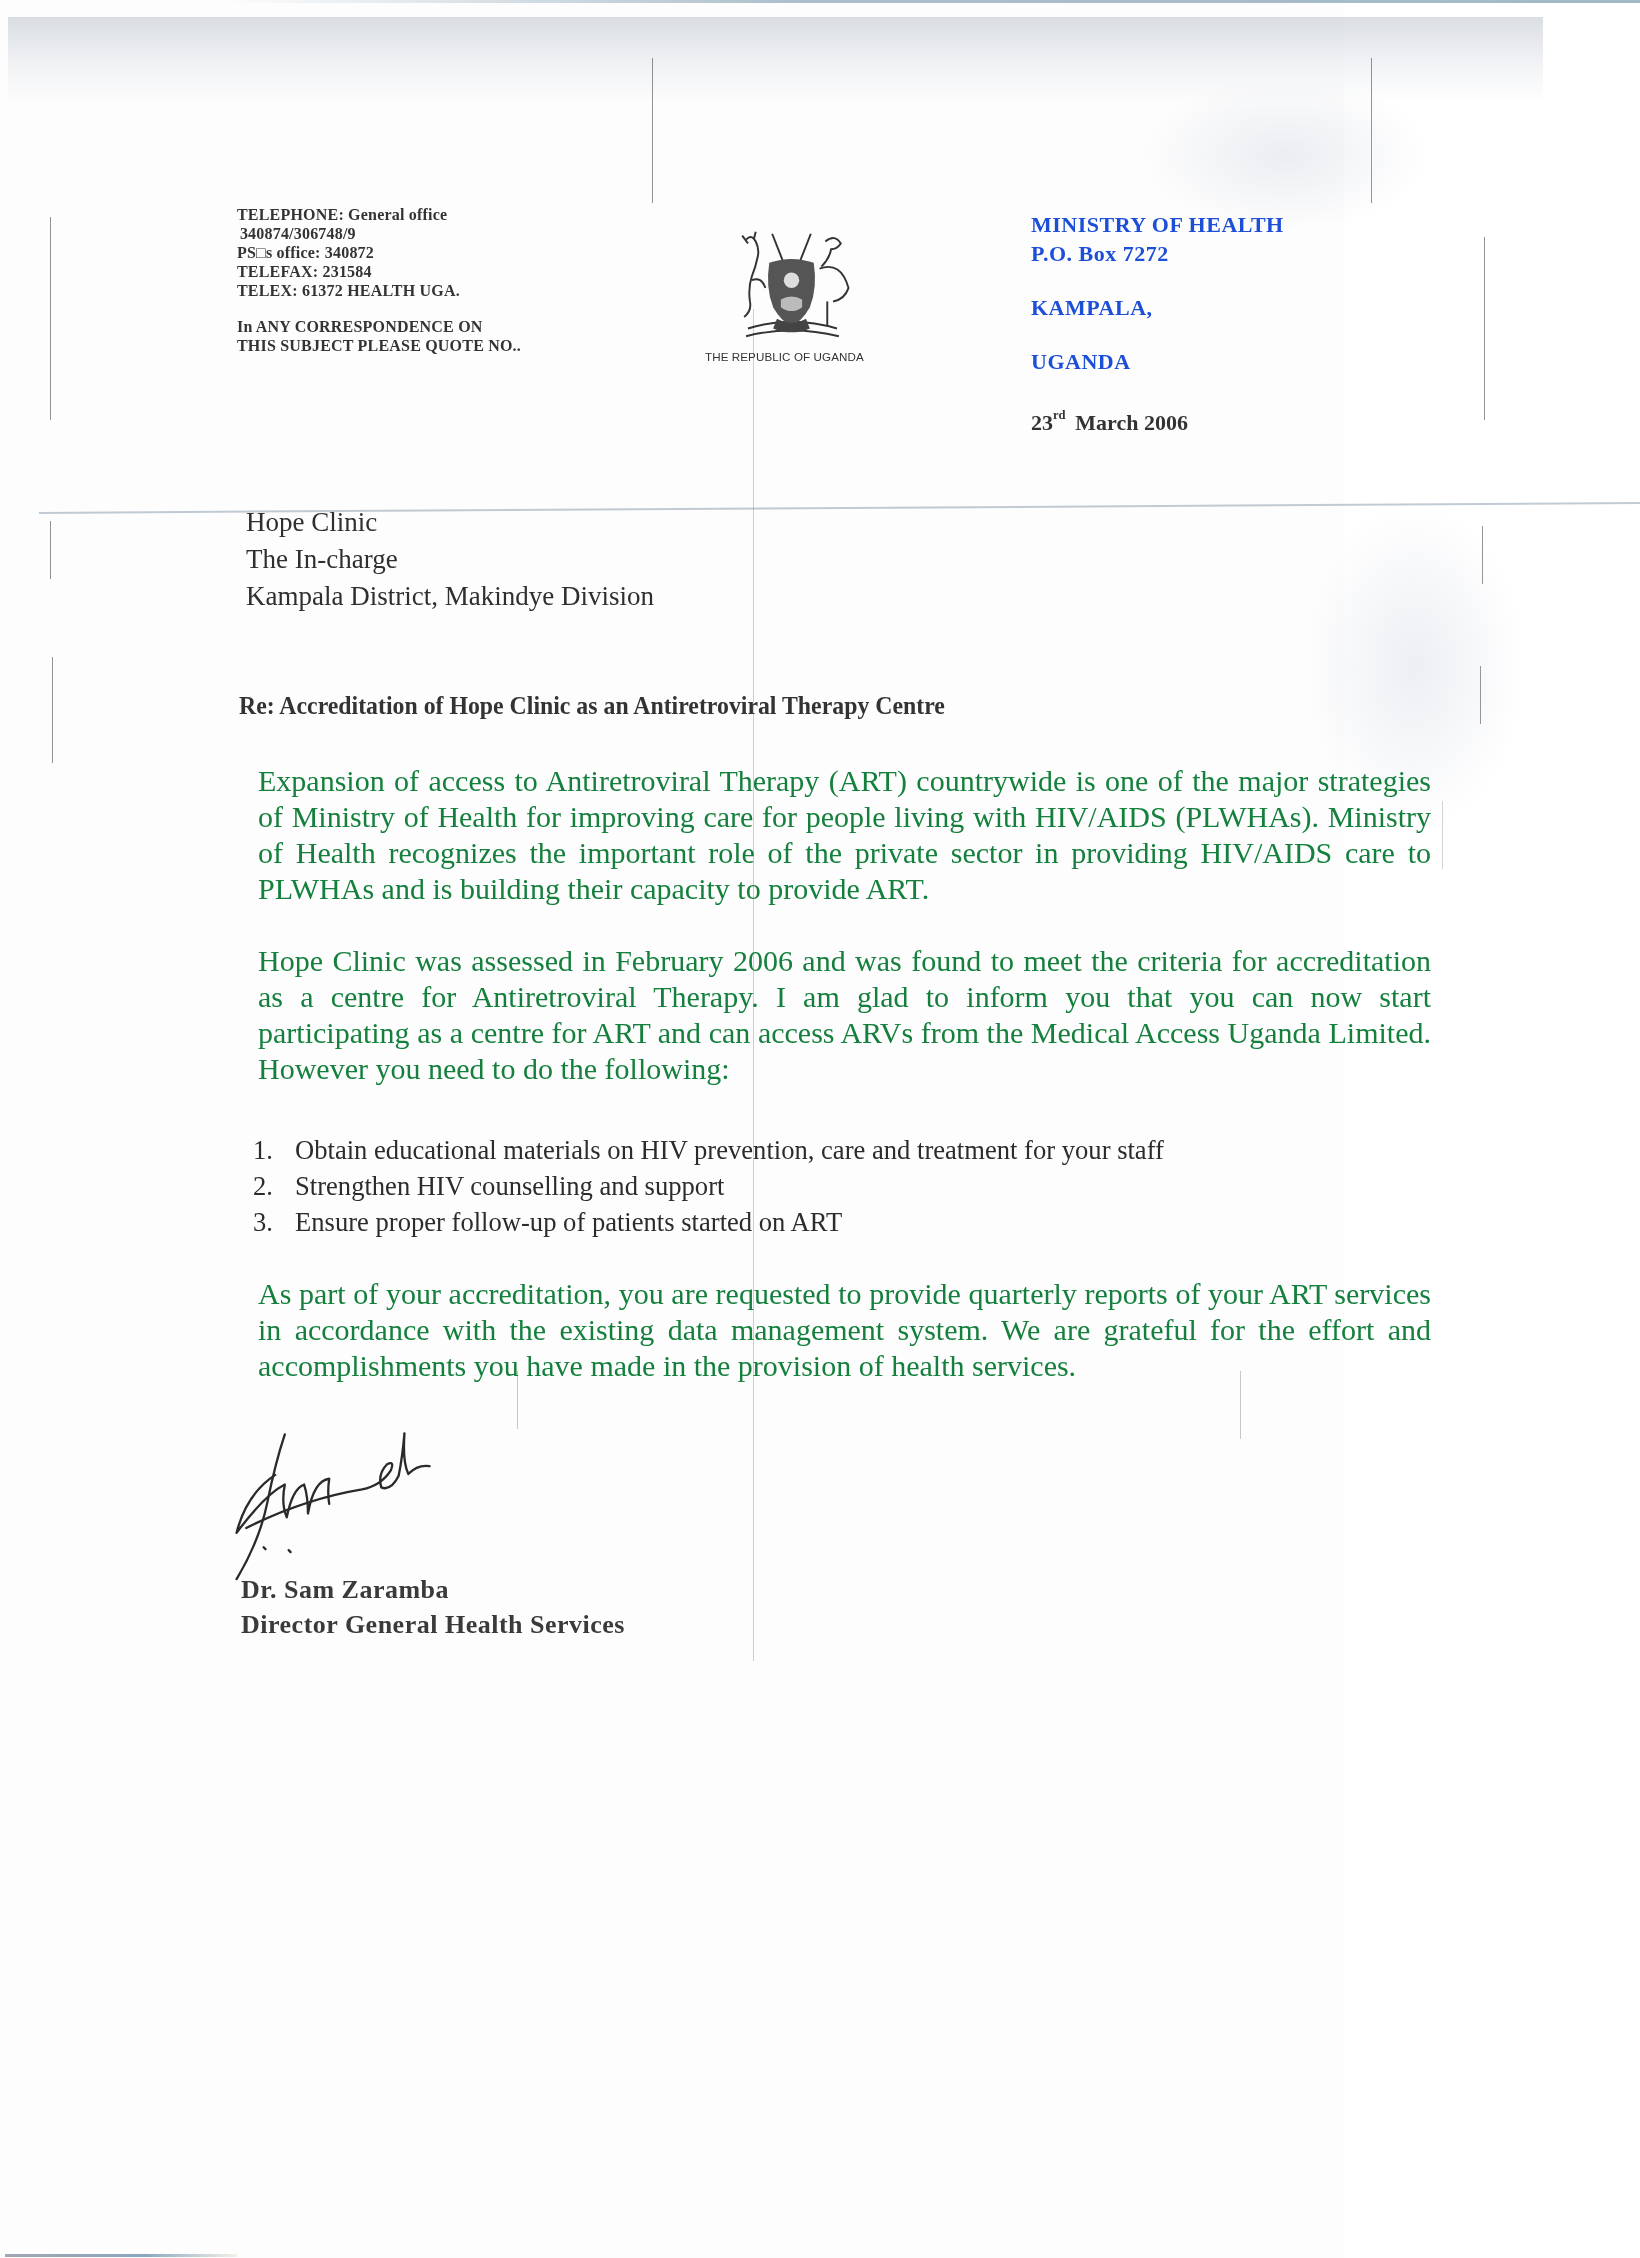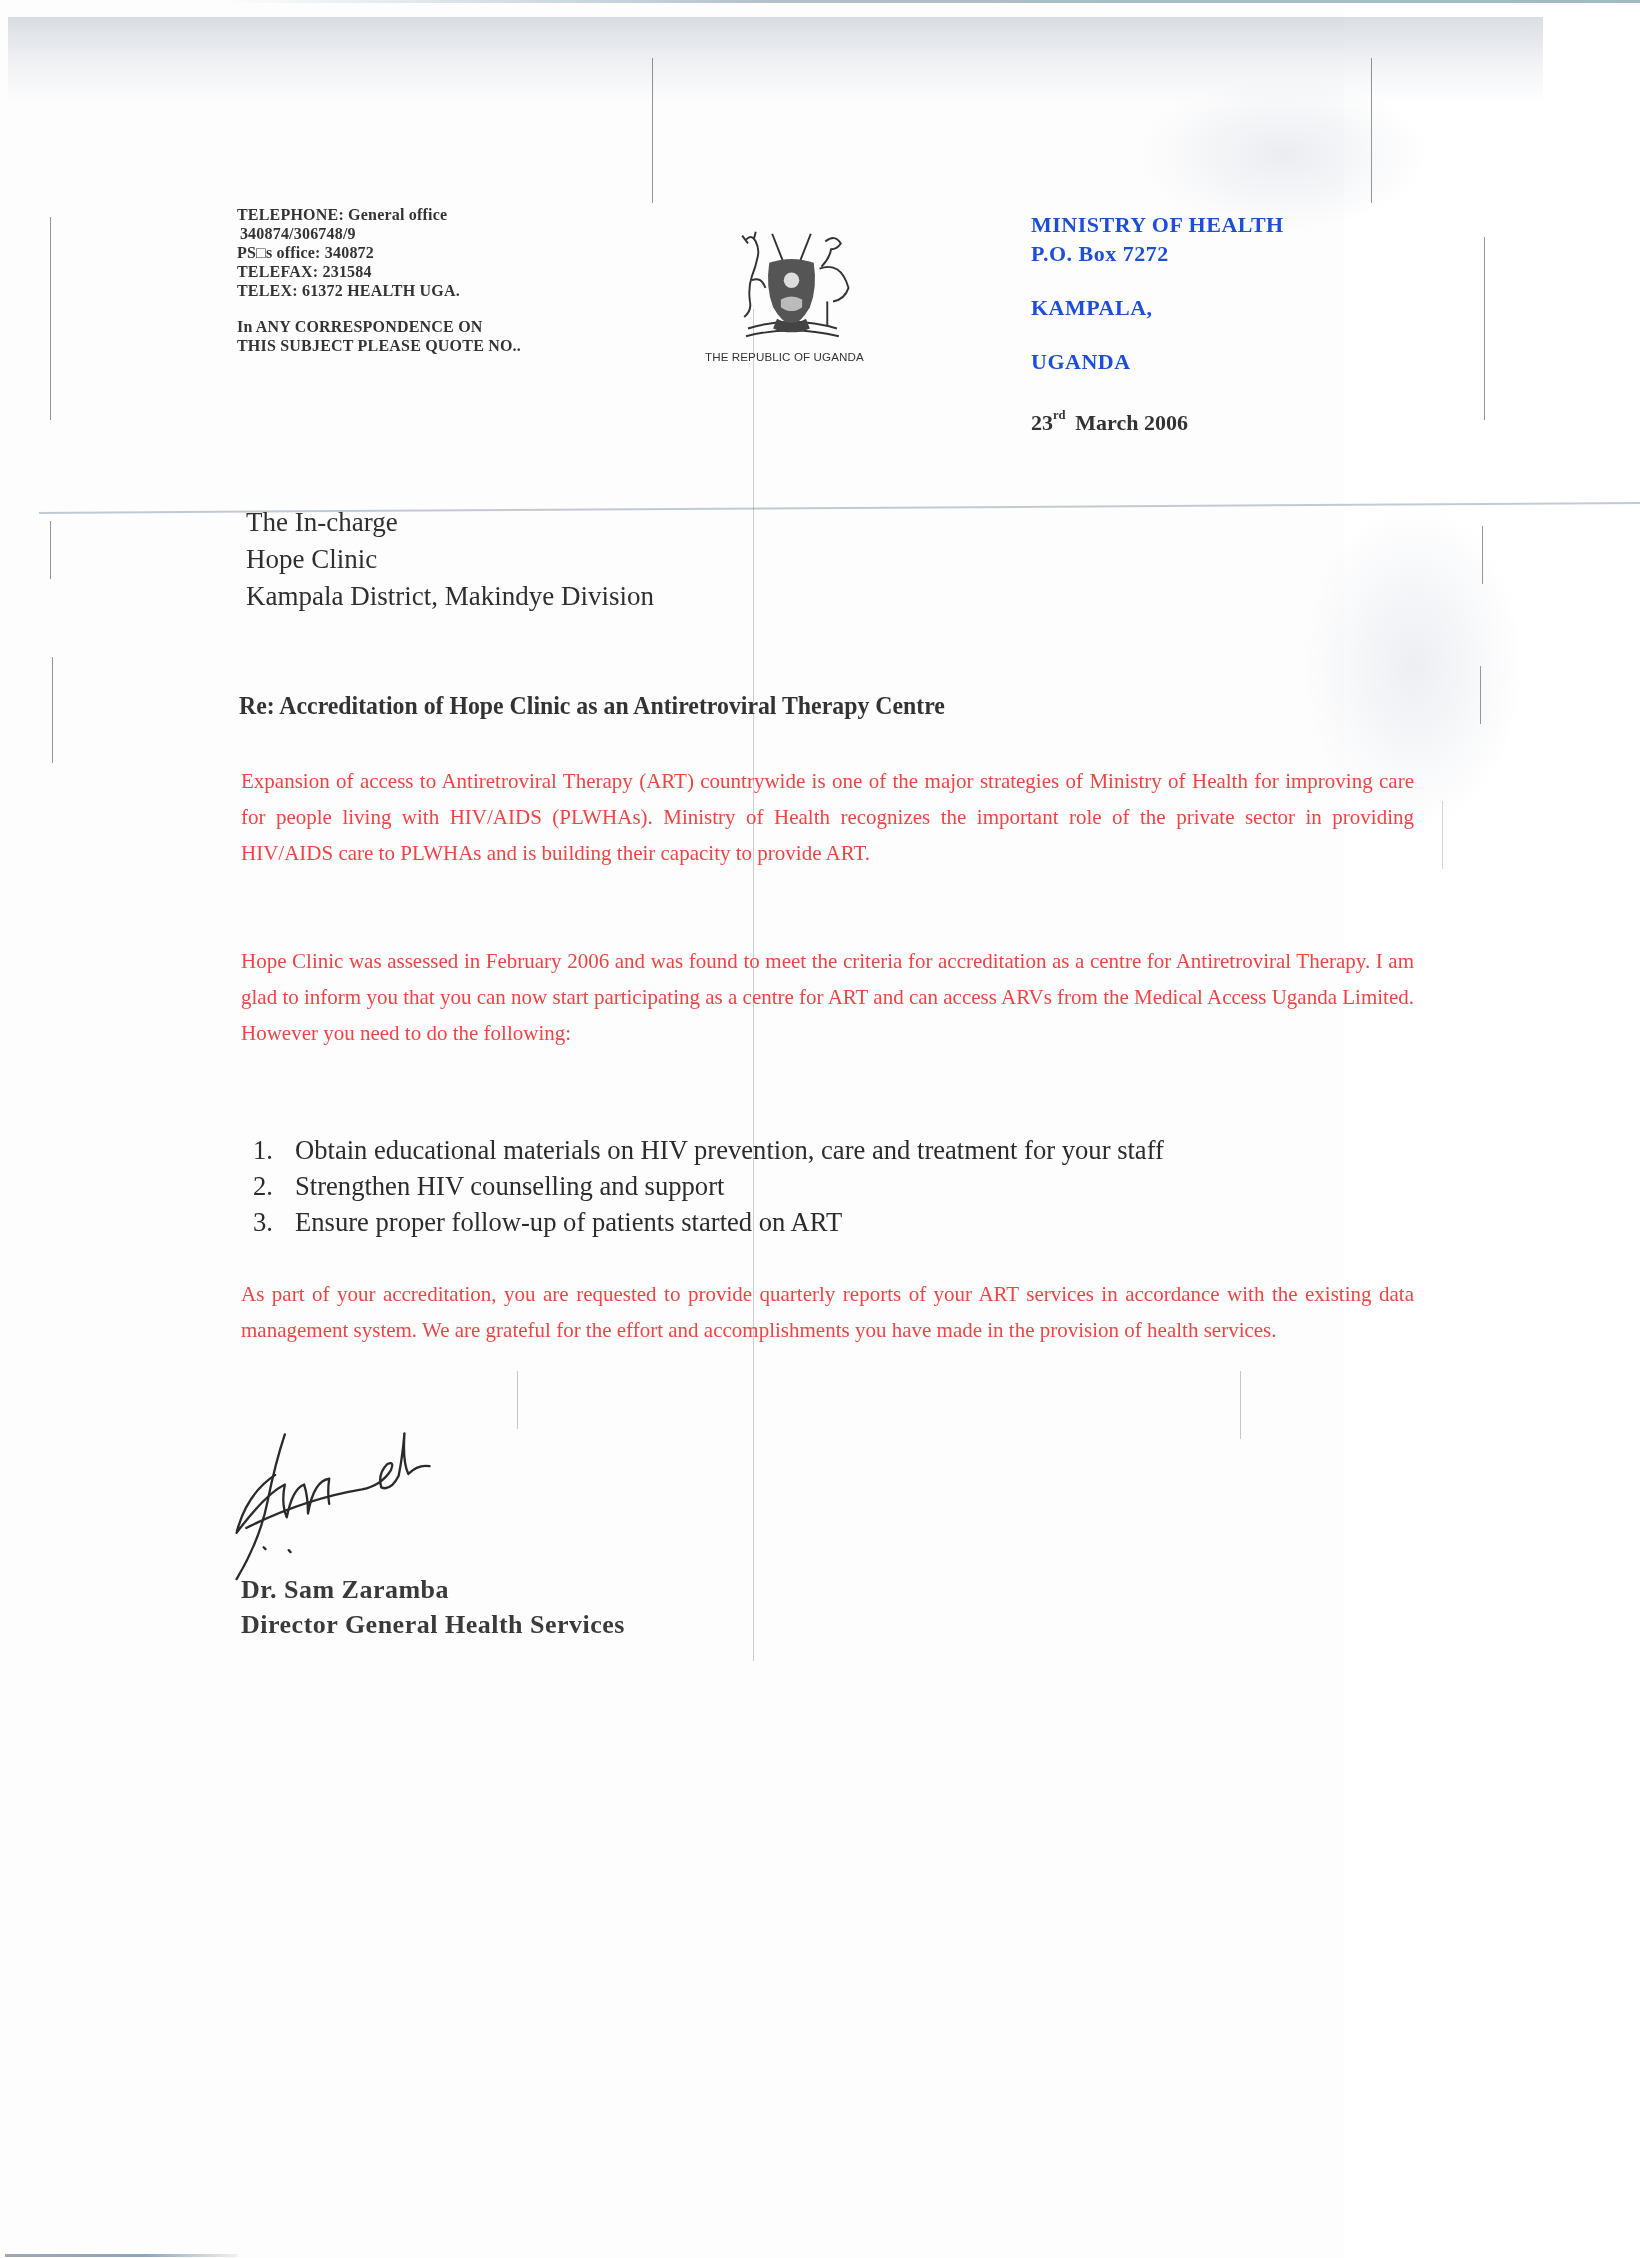--- a/index.html
+++ b/index.html
@@ -114,26 +114,26 @@
       font-weight: bold;
       color: #333;
       transform: scaleX(0.93);
       transform-origin: left top;
       white-space: nowrap;
     }
 
     
     .para {
       position: absolute;
-      left: 241px;
+      left: 258px;
       width: 1173px;
-      font-size: 21px;
+      font-size: 30px;
       line-height: 36px;
       text-align: justify;
-      color: #ef4444;
+      color: #15803d;
     }
     .p1 { top: 763px; }
     .p2 { top: 943px; }
     .p3 { top: 1276px; }
 
     .list {
       position: absolute;
       left: 253px; top: 1132px;
       font-size: 26.6px;
       line-height: 36px;
@@ -235,22 +235,22 @@
     <div>MINISTRY OF HEALTH</div>
     <div>P.O. Box 7272</div>
     <div class="sp">KAMPALA,</div>
     <div class="sp">UGANDA</div>
   </div>
   <div class="date">
     <span>23</span><sup>rd</sup><span>March 2006</span>
   </div>
 
   <div class="recipient">
+    <div>Hope Clinic</div>
     <div>The In-charge</div>
-    <div>Hope Clinic</div>
     <div>Kampala District, Makindye Division</div>
   </div>
 
   <div class="subject">Re: Accreditation of Hope Clinic as an Antiretroviral Therapy Centre</div>
 
   <div class="para p1">Expansion of access to Antiretroviral Therapy (ART) countrywide is one of the major strategies of Ministry of Health for improving care for people living with HIV/AIDS (PLWHAs).  Ministry of Health recognizes the important role of the private sector in providing HIV/AIDS care to PLWHAs and is building their capacity to provide ART.</div>
   <div class="para p2">Hope Clinic was assessed in February 2006 and was found to meet the criteria for accreditation as a centre for Antiretroviral Therapy. I am glad to inform you that you can now start participating as a centre for ART and can access ARVs from the Medical Access Uganda Limited. However you need to do the following:</div>
 
   <ul class="list">
     <li>

